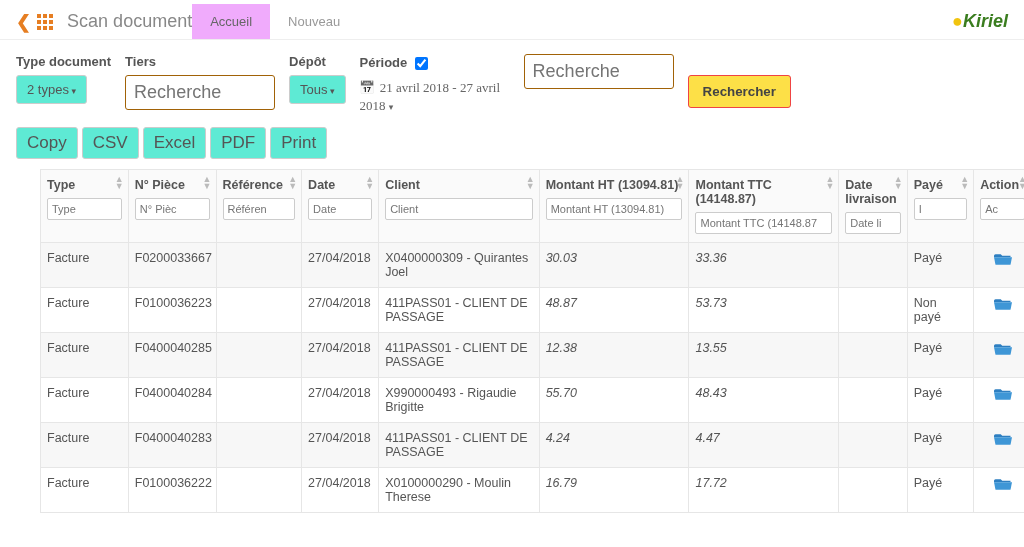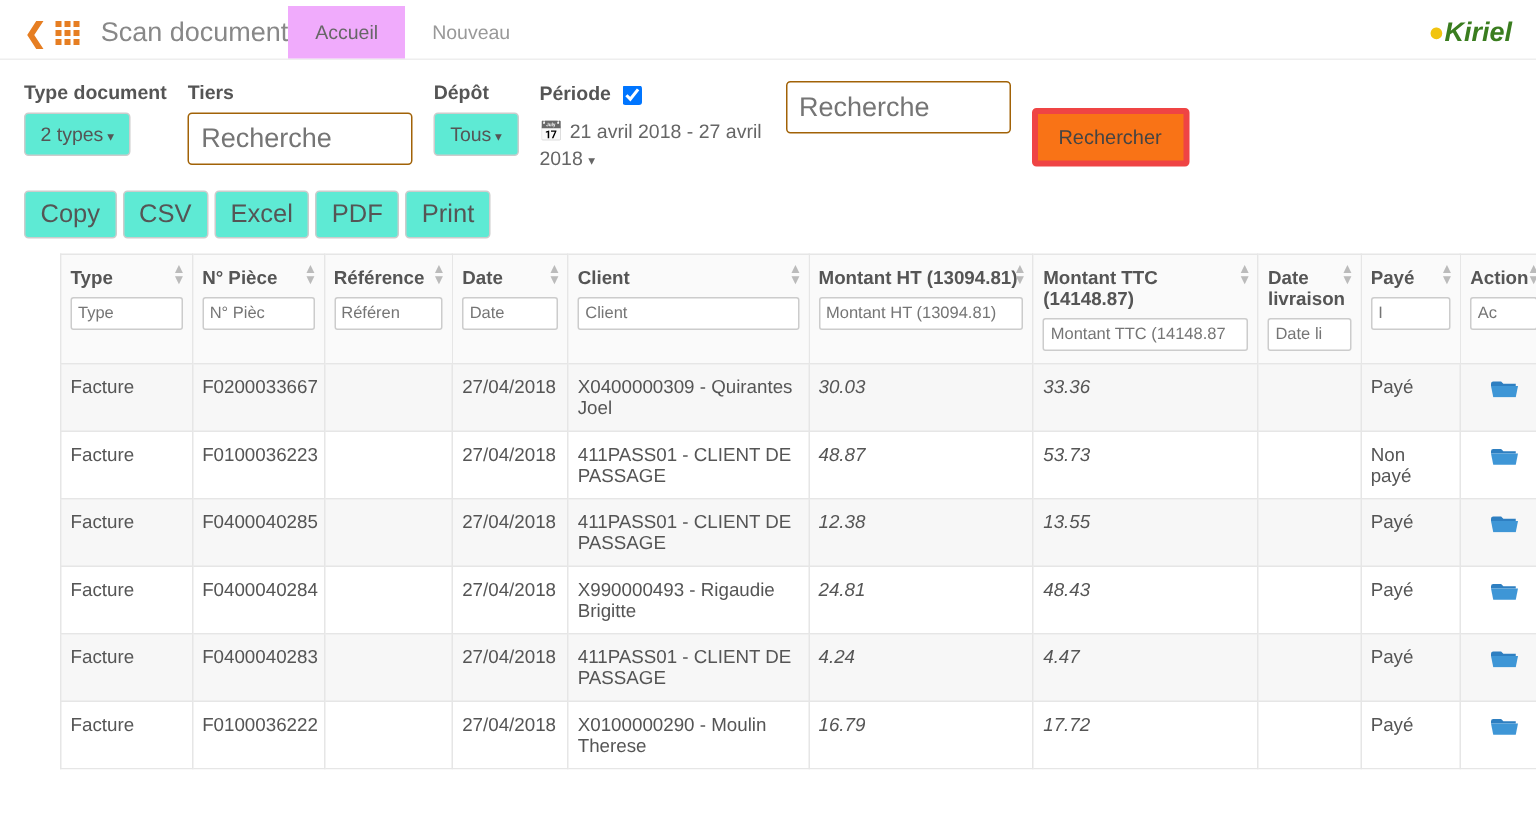--- a/index.html
+++ b/index.html
@@ -77,31 +77,32 @@
     cursor: pointer;
   }
   .btn .caret::after { content: " \25BE"; font-size: 9px; }
   .text-input {
     padding: 6px 8px;
     border: 1px solid #a16207;
     border-radius: 3px;
     font-size: 18px;
     color: #555;
   }
-  .period-text { color: #666; font-size: 13px; line-height: 1.4; }
+  .period-text { color: #666; font-size: 13px; line-height: 1.4; font-family: Liberation Serif, serif; }
   .cal-icon::before { content: "\1F4C5"; font-size: 13px; margin-right: 4px; filter: grayscale(1); }
   .search-btn {
     padding: 8px 14px;
-    background: #f97316;
-    border: 4px solid #ef4444;
+    background: #fde047;
+    border: 1px solid #ef4444;
     border-radius: 3px;
     color: #444;
     cursor: pointer;
     align-self: center;
     margin-top: 14px;
+    font-weight: bold;
   }
   .export-row {
     display: flex;
     gap: 4px;
     padding: 4px 16px 10px 16px;
   }
   .export-row .btn { padding: 5px 10px; font-size: 17px; }
   .table-wrap { padding: 0 16px; }
   table {
     width: 100%;
@@ -285,21 +286,21 @@
                 <path fill="#2e7fc1" d="M2 4 h7 l2 2 h11 v2 H0 V6 a2 2 0 0 1 2-2 z"></path>
                 <path fill="#3e96d6" d="M0 8 h24 l-2 10 H2 z"></path>
               </svg></span></td>
         </tr>
         <tr>
           <td>Facture</td>
           <td>F0400040284</td>
           <td></td>
           <td>27/04/2018</td>
           <td>X990000493 - Rigaudie Brigitte</td>
-          <td class="num">24.81</td>
+          <td class="num">55.70</td>
           <td class="num">48.43</td>
           <td></td>
           <td>Payé</td>
           <td class="center"><span class="folder-icon"><svg viewBox="0 0 24 18">
                 <path fill="#2e7fc1" d="M2 4 h7 l2 2 h11 v2 H0 V6 a2 2 0 0 1 2-2 z"></path>
                 <path fill="#3e96d6" d="M0 8 h24 l-2 10 H2 z"></path>
               </svg></span></td>
         </tr>
         <tr>
           <td>Facture</td>

